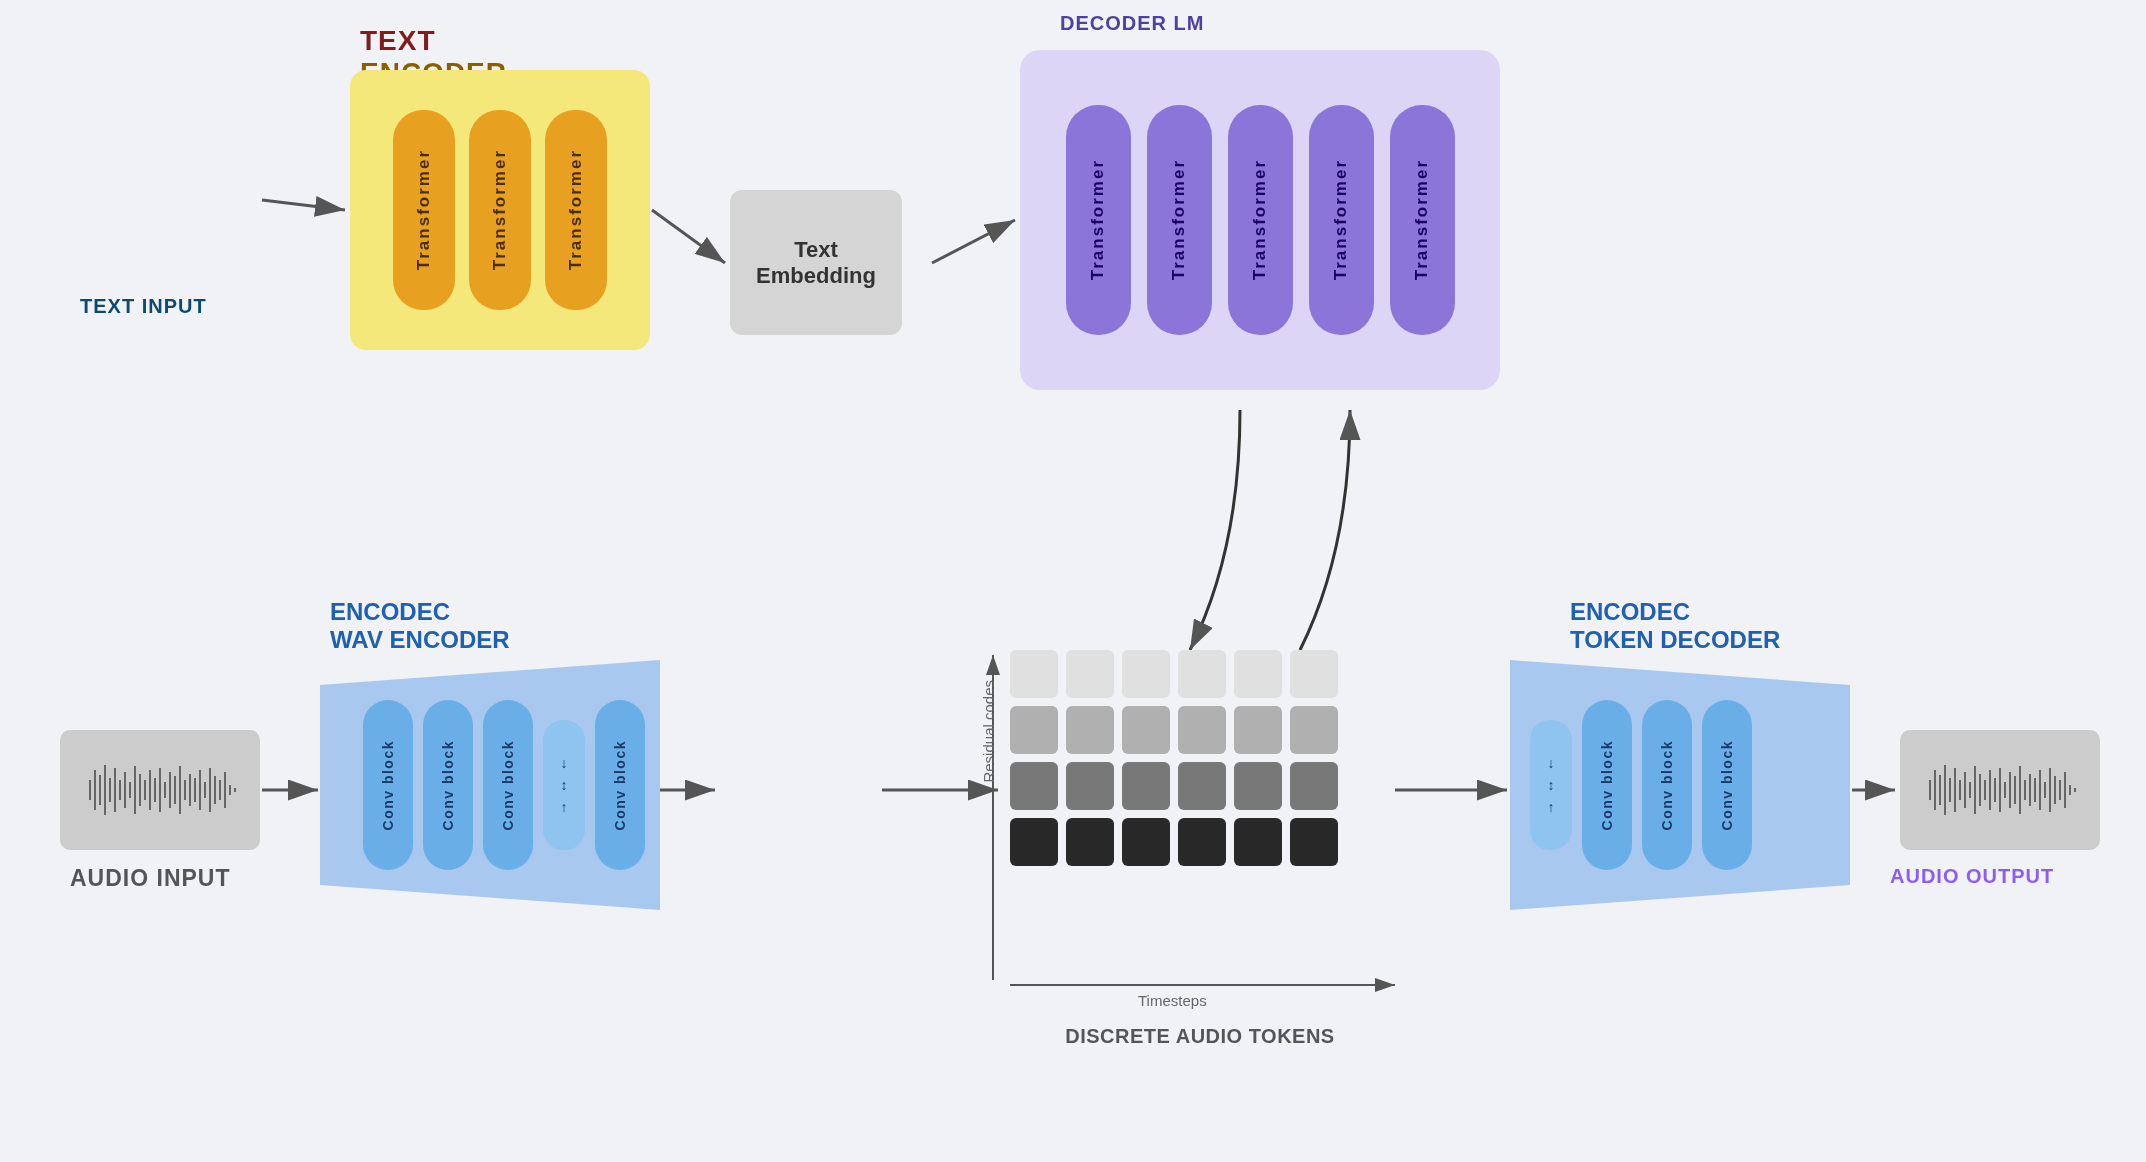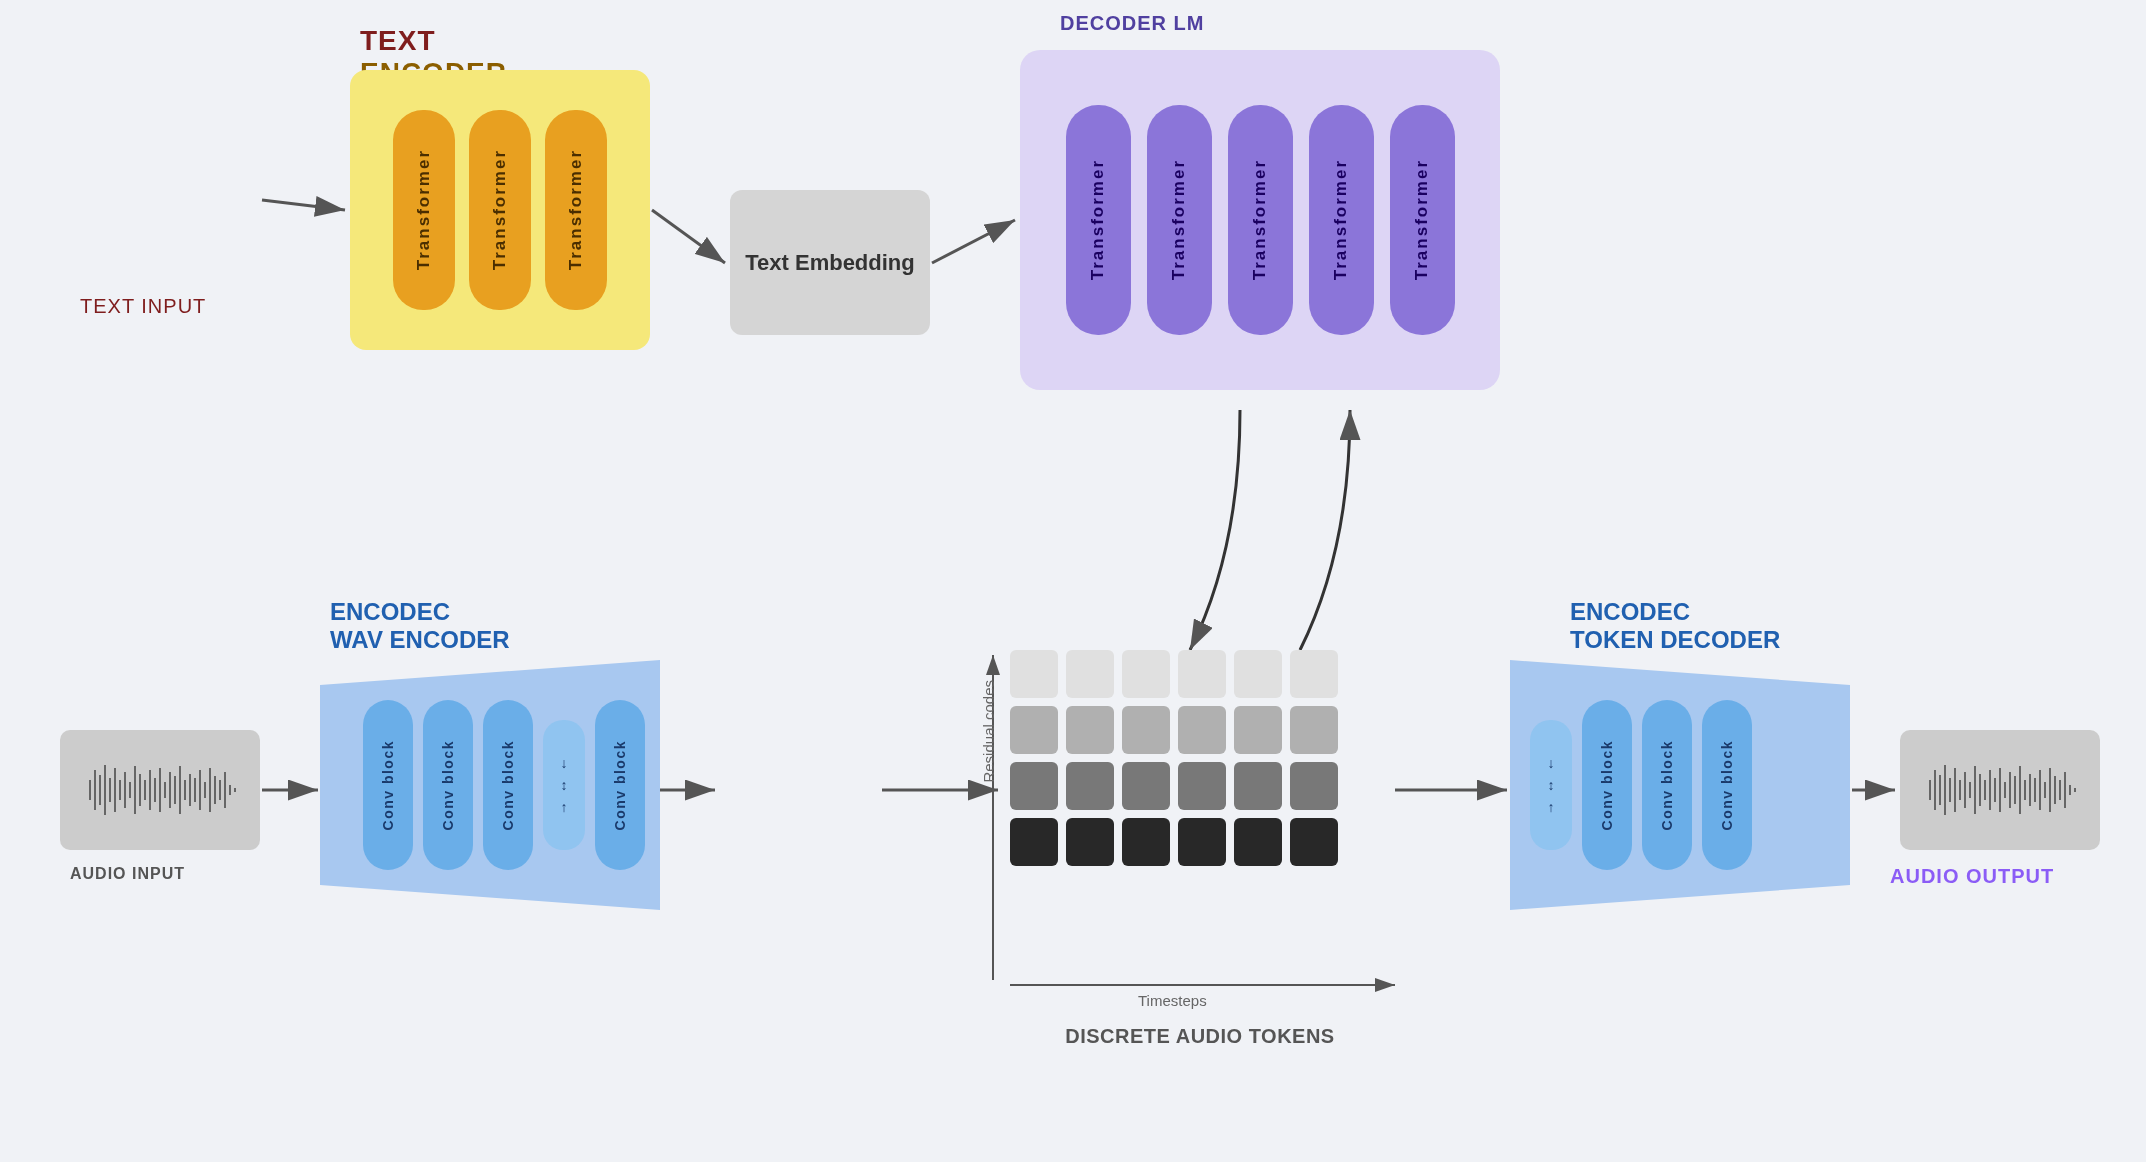--- a/index.html
+++ b/index.html
@@ -35,22 +35,22 @@
       text-align: center;
       font-size: 22px;
       color: #333;
       padding: 12px;
     }
     .text-input-label {
       position: absolute;
       left: 80px;
       top: 295px;
       font-size: 20px;
-      font-weight: 400;
-      color: #7f1d1d;
+      font-weight: 700;
+      color: #0c4a6e;
       letter-spacing: 1px;
     }
 
     
     .text-encoder-container {
       position: absolute;
       left: 350px;
       top: 70px;
       width: 300px;
       height: 280px;
@@ -80,21 +80,21 @@
       font-weight: 600;
       color: #4a2e00;
       letter-spacing: 2px;
     }
 
     
     .text-embedding-box {
       position: absolute;
       left: 730px;
       top: 190px;
-      width: 200px;
+      width: 172px;
       height: 145px;
       background: #d5d5d5;
       border-radius: 12px;
       display: flex;
       align-items: center;
       justify-content: center;
       text-align: center;
       font-size: 22px;
       font-weight: 600;
       color: #333;
@@ -158,21 +158,21 @@
       justify-content: center;
     }
     .audio-waveform {
       width: 160px;
       height: 60px;
     }
     .audio-input-label {
       position: absolute;
       left: 70px;
       top: 865px;
-      font-size: 16px;
+      font-size: 23px;
       font-weight: 800;
       color: #555;
       letter-spacing: 1px;
     }
     .encodec-wav-container {
       position: absolute;
       left: 320px;
       top: 660px;
       width: 340px;
       height: 250px;

